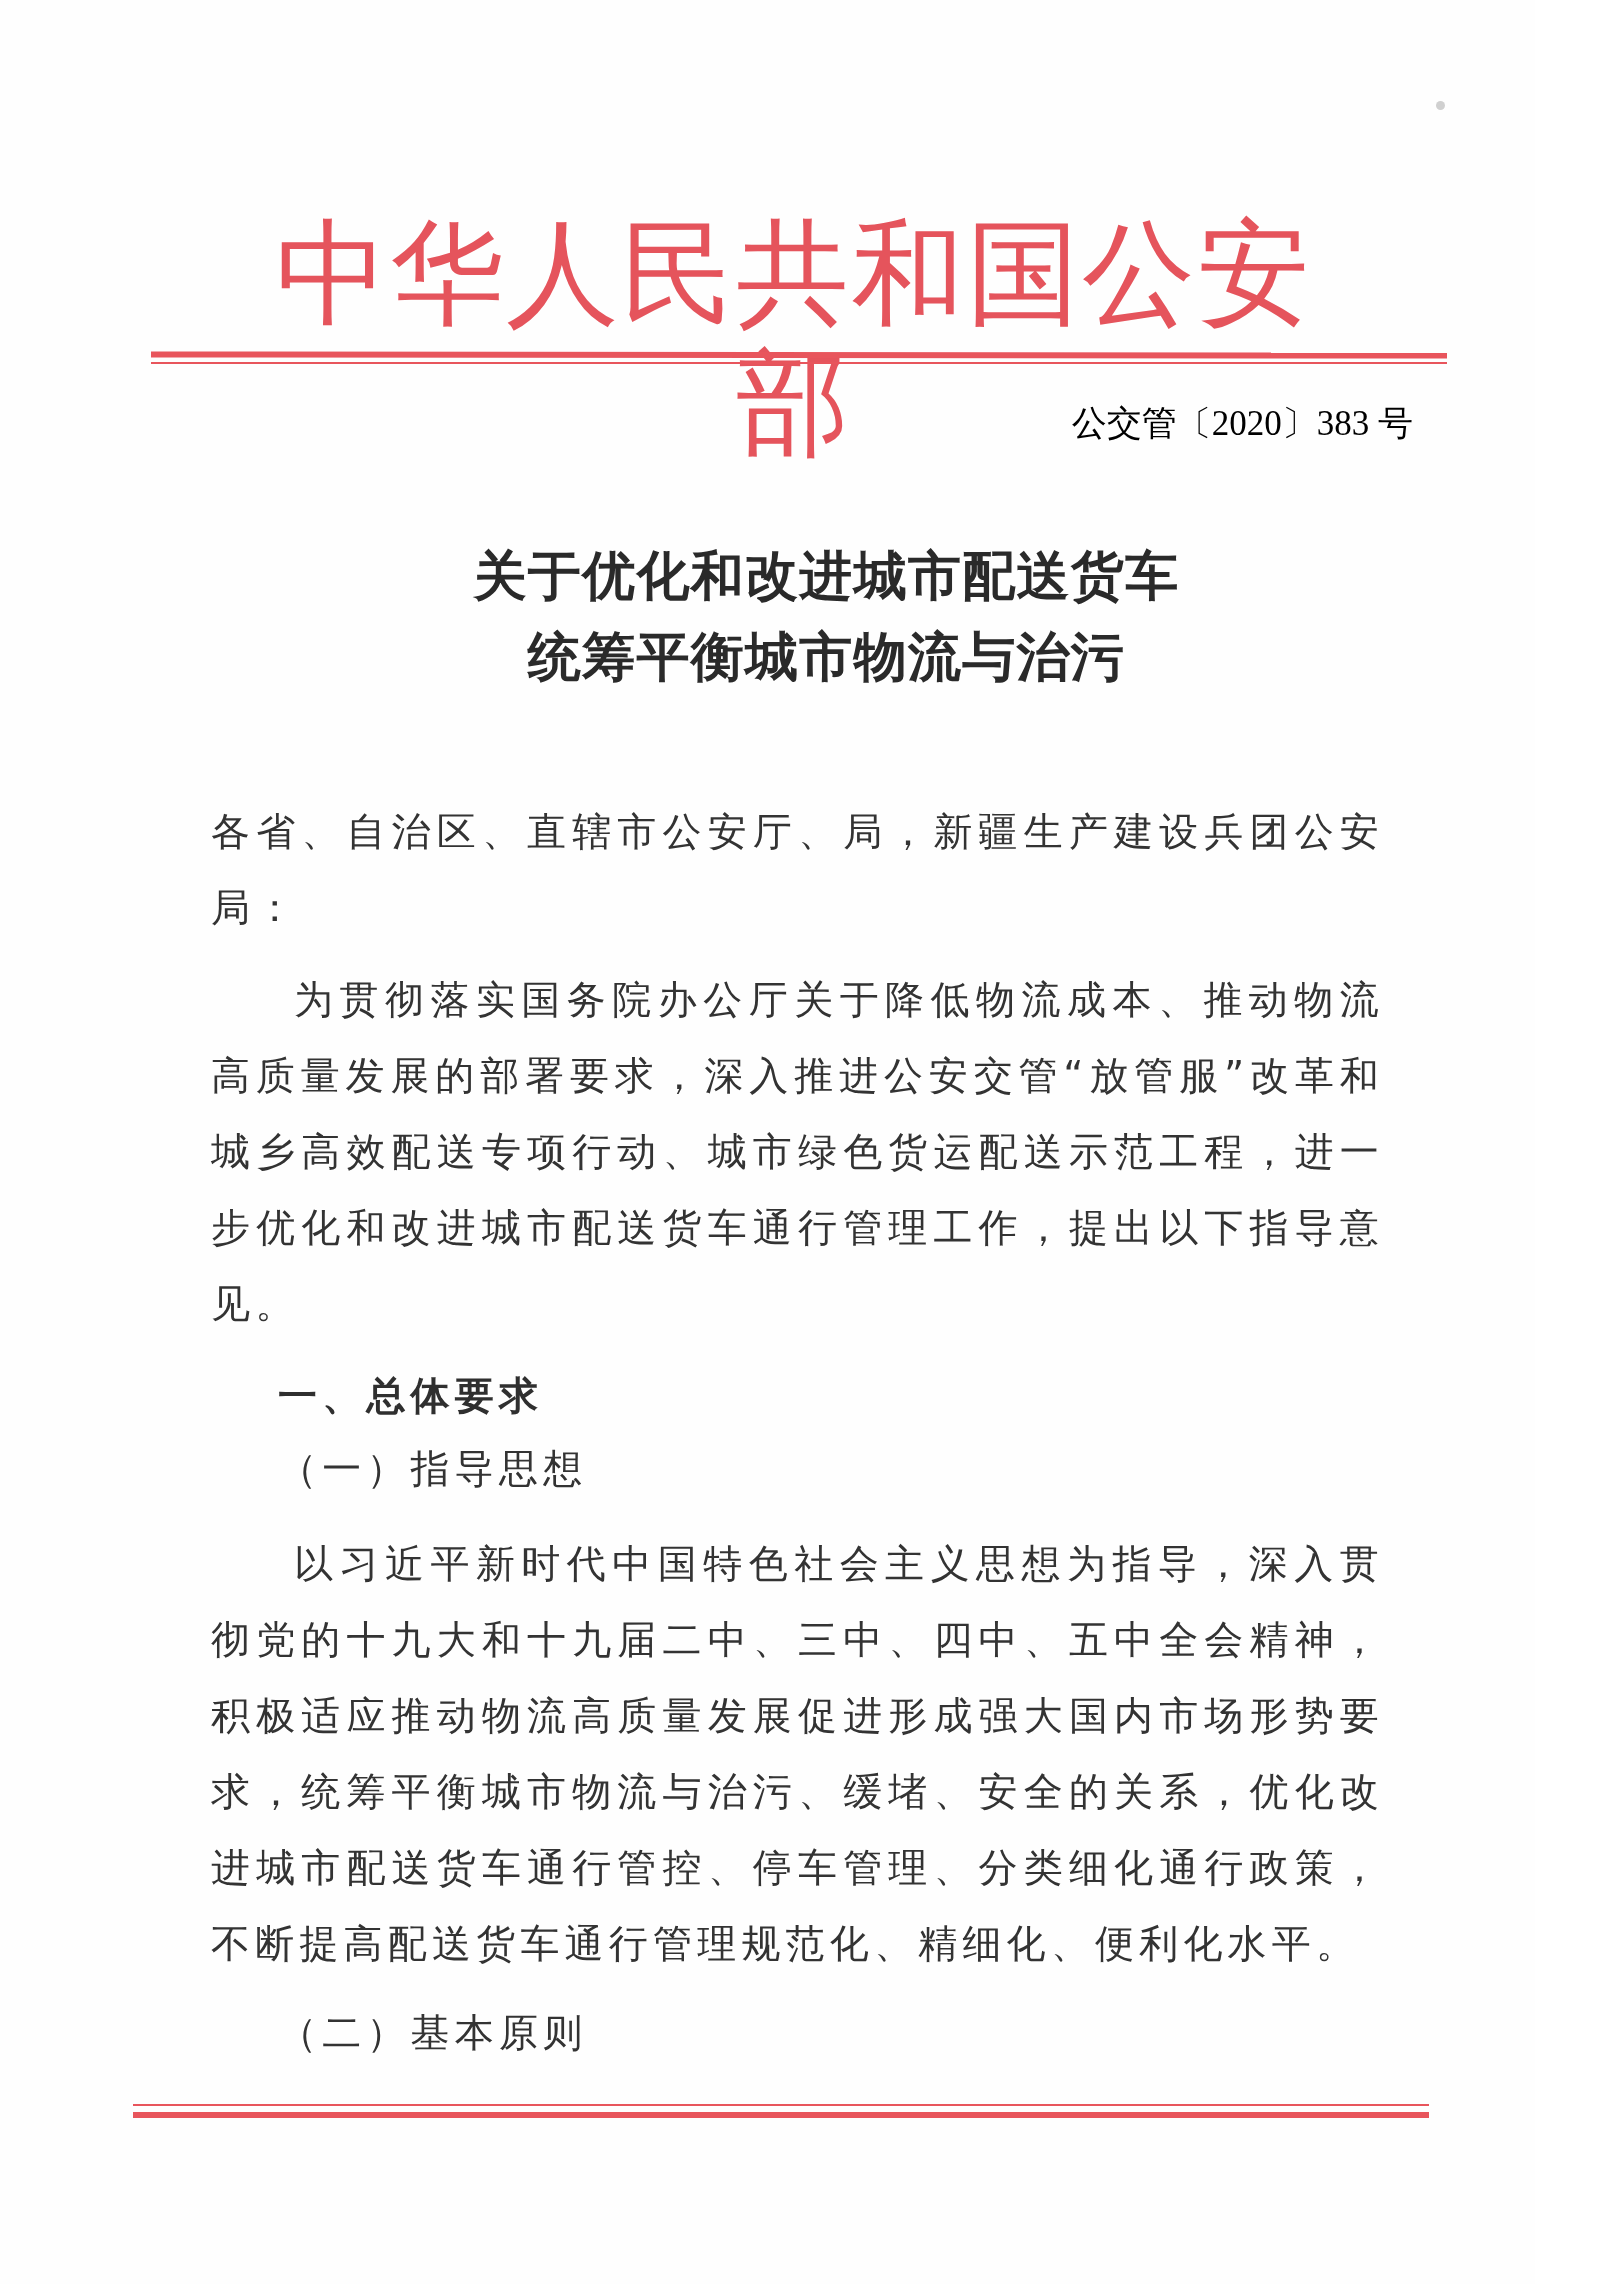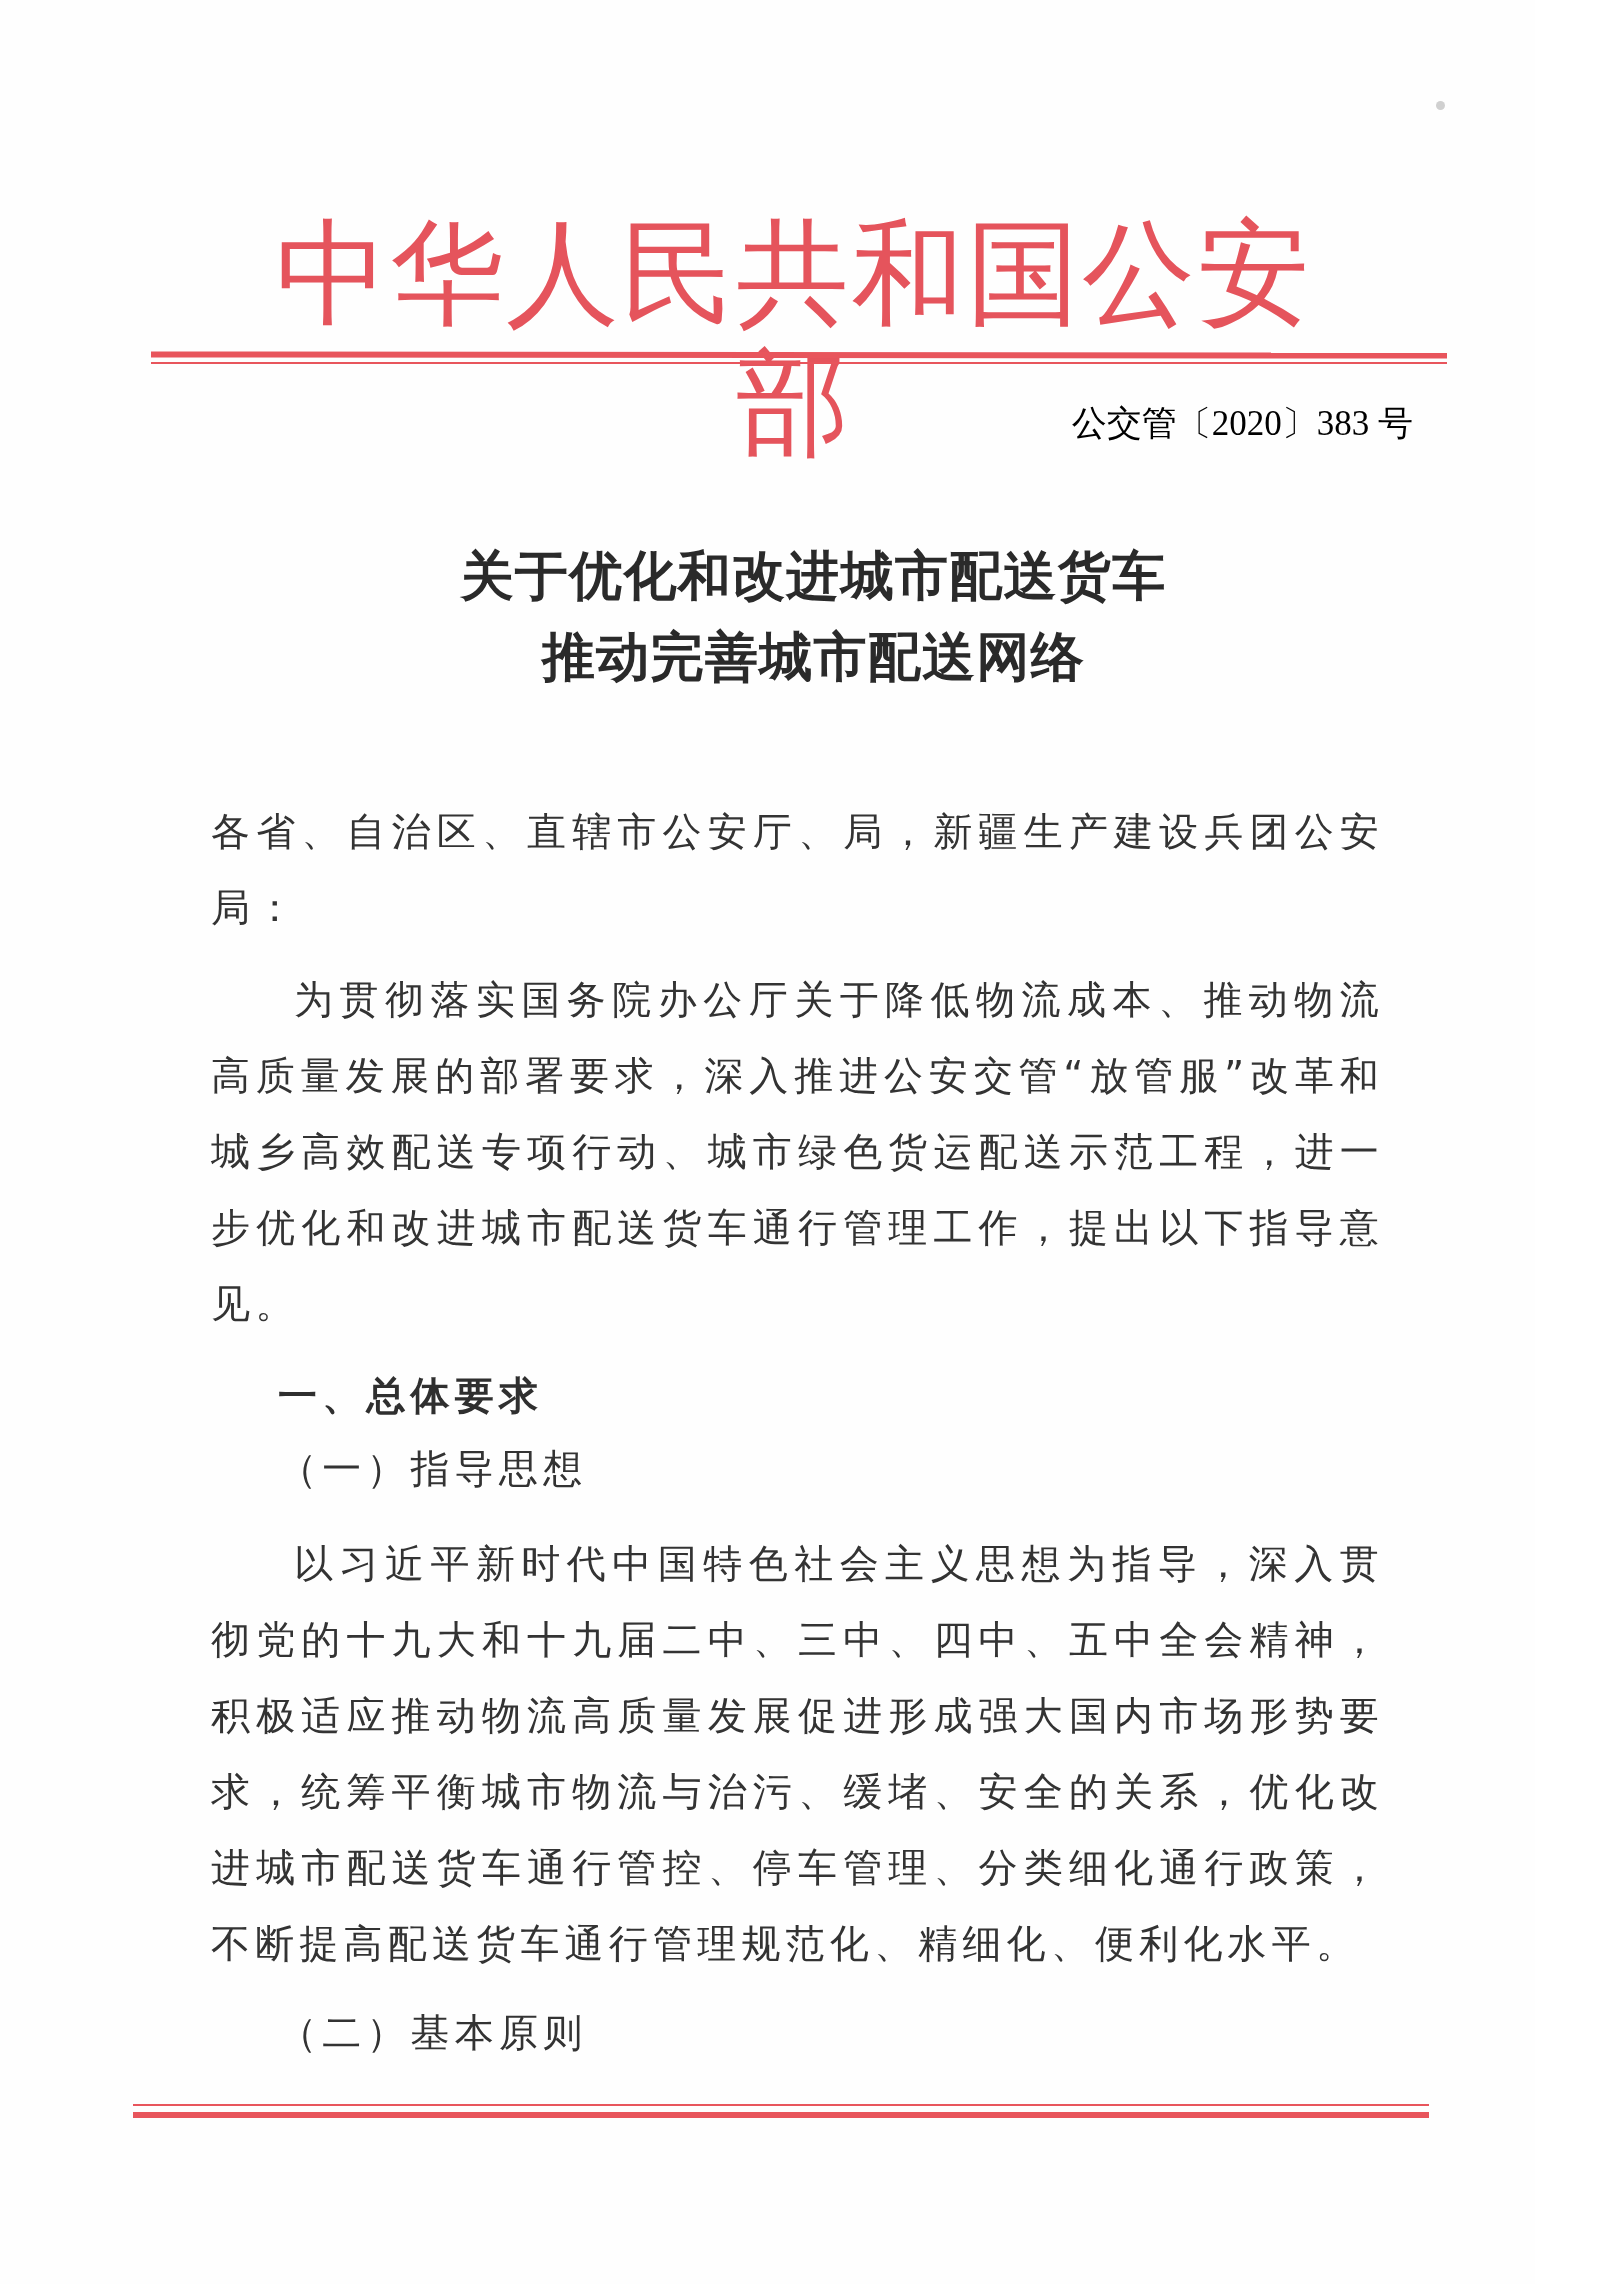--- a/index.html
+++ b/index.html
@@ -51,21 +51,21 @@
       top: 398px;
       width: 456px;
       text-align: right;
       font-size: 35px;
       line-height: 52px;
       color: #000000;
       font-family: "Liberation Serif", "DejaVu Serif", serif;
     }
     .doc-heading {
       position: absolute;
-      left: 195px;
+      left: 208px;
       top: 535px;
       width: 1237px;
       text-align: center;
       font-family: "DejaVu Serif", "Liberation Serif", serif;
       font-size: 53px;
       line-height: 81px;
       font-weight: bold;
       color: #2a2a2a;
       letter-spacing: 1.3px;
     }
@@ -113,21 +113,21 @@
 
   <div class="header-title">中华人民共和国公安部</div>
 
   <div class="red-rule rule-top-thick"></div>
   <div class="red-rule rule-top-thin"></div>
 
   <div class="doc-number">公交管〔2020〕383 号</div>
 
   <div class="doc-heading">
     <div>关于优化和改进城市配送货车</div>
-    <div>推动完善城市配送网络</div>
+    <div>统筹平衡城市物流与治污</div>
   </div>
 
   <div class="body-text">
     <p class="para">各省、自治区、直辖市公安厅、局，新疆生产建设兵团公安局：</p>
     <p class="para indent">为贯彻落实国务院办公厅关于降低物流成本、推动物流高质量发展的部署要求，深入推进公安交管“放管服”改革和城乡高效配送专项行动、城市绿色货运配送示范工程，进一步优化和改进城市配送货车通行管理工作，提出以下指导意见。</p>
     <p class="section-heading">一、总体要求</p>
     <p class="sub-heading">（一）指导思想</p>
     <p class="para indent">以习近平新时代中国特色社会主义思想为指导，深入贯彻党的十九大和十九届二中、三中、四中、五中全会精神，积极适应推动物流高质量发展促进形成强大国内市场形势要求，统筹平衡城市物流与治污、缓堵、安全的关系，优化改进城市配送货车通行管控、停车管理、分类细化通行政策，不断提高配送货车通行管理规范化、精细化、便利化水平。</p>
     <p class="sub-heading">（二）基本原则</p>
   </div>

